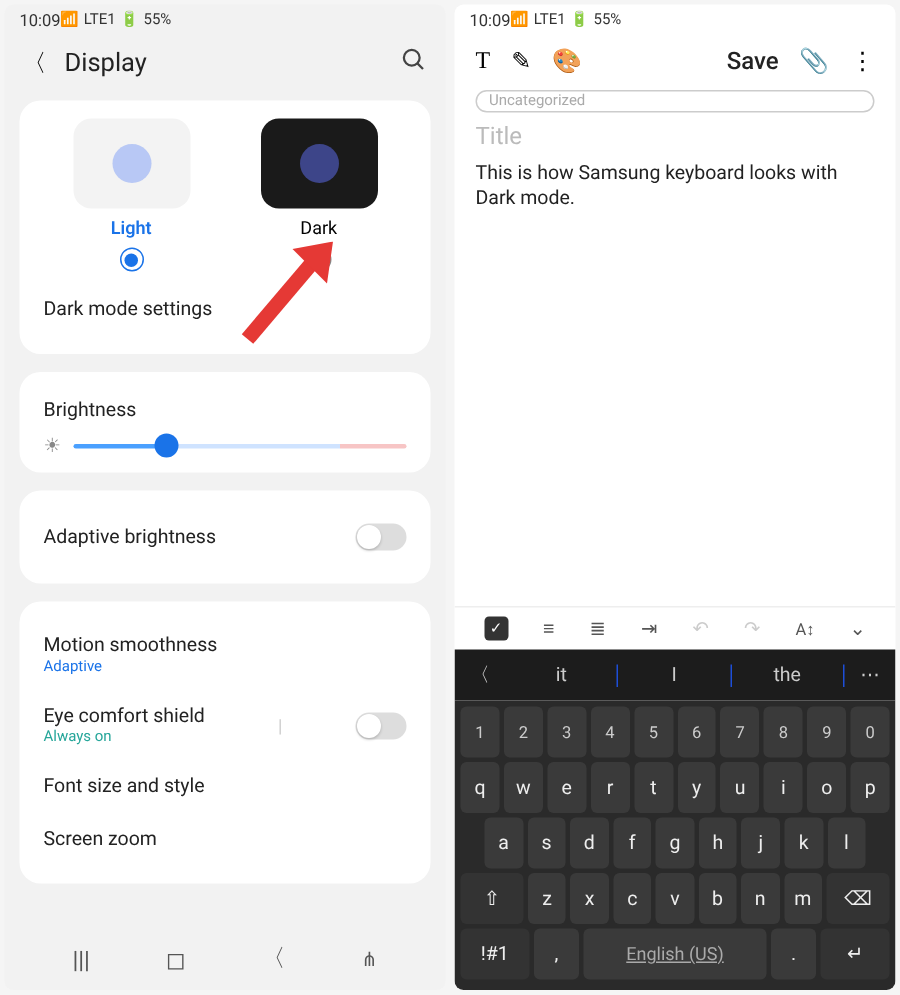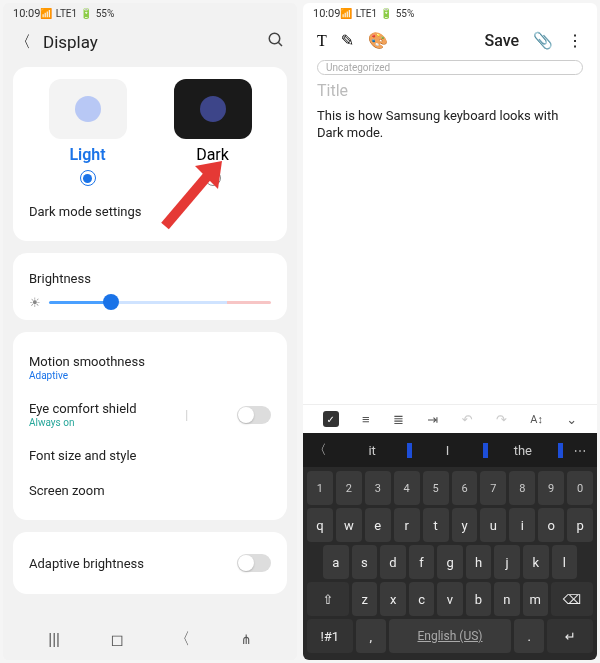--- a/index.html
+++ b/index.html
@@ -12,21 +12,21 @@
 .topnav .title { flex: 1; font-size: 17px; color: #222; }
 .card { background: #fff; border-radius: 14px; margin: 6px 10px; padding: 12px; }
 .theme-row { display: flex; justify-content: space-around; }
 .theme-opt { display: flex; flex-direction: column; align-items: center; gap: 6px; }
 .theme-preview { width: 78px; height: 60px; border-radius: 12px; display: flex; align-items: center; justify-content: center; position: relative; }
 .theme-preview .circle { width: 26px; height: 26px; border-radius: 50%; }
 .theme-preview.light { background: #f3f3f3; }
 .theme-preview.light .circle { background: #9eb5f5; opacity: .7; }
 .theme-preview.dark { background: #1a1a1a; }
 .theme-preview.dark .circle { background: #5562d3; opacity: .6; }
-.theme-label { font-size: 16px; }
+.theme-label { font-size: 12px; }
 .theme-label.sel { color: #1a73e8; font-weight: 600; }
 .radio { width: 16px; height: 16px; border: 1px solid #888; border-radius: 50%; display: flex; align-items: center; justify-content: center; }
 .radio.sel { border-color: #1a73e8; }
 .radio.sel::after { content: ''; width: 9px; height: 9px; background: #1a73e8; border-radius: 50%; }
 .row { display: flex; align-items: center; justify-content: space-between; padding: 10px 4px; font-size: 13px; color: #222; }
 .row .sub { font-size: 10px; color: #1a73e8; margin-top: 1px; }
 .row .suboff { font-size: 10px; color: #26a69a; margin-top: 1px; }
 .sectionlbl { font-size: 13px; color: #222; padding: 6px 4px 0; }
 .slider-track { position: relative; height: 12px; display: flex; align-items: center; padding: 0 4px; gap: 8px; }
 .slider-bar { flex: 1; height: 3px; background: linear-gradient(to right, #4aa0ff 28%, #cfe3ff 28%, #cfe3ff 80%, #f7c5c5 80%); border-radius: 2px; position: relative; }
@@ -40,21 +40,21 @@
 .phone.right { background: #fff; }
 .rtop { display: flex; align-items: center; gap: 14px; padding: 8px 14px; }
 .rtop .spacer { flex: 1; }
 .rtop .save { font-size: 16px; font-weight: 500; color: #222; }
 .tag { display: inline-block; border: 1px solid #ccc; color: #aaa; font-size: 10px; border-radius: 10px; padding: 1px 8px; margin: 2px 14px; }
 .titlefield { color: #bbb; font-size: 16px; padding: 4px 14px; }
 .bodytext { color: #222; font-size: 13px; padding: 4px 14px; line-height: 1.3; }
 .formatbar { margin-top: auto; display: flex; align-items: center; justify-content: space-around; padding: 6px 8px; border-top: 1px solid #eee; font-size: 13px; color: #555; }
 .formatbar .chk { width: 16px; height: 16px; background: #333; border-radius: 3px; color: #fff; display: flex; align-items: center; justify-content: center; font-size: 10px; }
 .predbar { background: #1c1c1c; color: #ccc; display: flex; align-items: center; font-size: 13px; height: 34px; }
-.predbar > div { flex: 1; text-align: center; border-right: 5px solid #1d4ed8; }
+.predbar > div { flex: 1; text-align: center; border-right: 1px solid #1d4ed8; }
 .predbar > div:first-child, .predbar > div:last-child { flex: 0 0 34px; border-right: none; }
 .kb { background: #2a2a2a; padding: 4px; }
 .krow { display: flex; gap: 3px; margin-bottom: 3px; }
 .key { flex: 1; background: #3a3a3a; color: #eee; border-radius: 4px; height: 34px; display: flex; align-items: center; justify-content: center; font-size: 13px; }
 .key.num { font-size: 11px; color: #ccc; }
 .key.wide { flex: 1.5; background: #333; }
 .key.space { flex: 4; font-size: 12px; color: #aaa; text-decoration: underline; }
 </style>
 </head>
 <body>
@@ -107,46 +107,46 @@
     <div class="slider-track" style="margin-top:10px;">
       <span class="sun">☀</span>
       <div class="slider-bar">
           <div class="slider-thumb"></div>
         </div>
     </div>
   </div>
 
   <div class="card">
     <div class="row">
+      <span>Adaptive brightness</span>
+      <span class="toggle"></span>
+    </div>
+  </div>
+
+  <div class="card">
+    <div class="row">
       <div>
           <div>Motion smoothness</div>
           <div class="sub">Adaptive</div>
         </div>
     </div>
     <div class="row">
       <div>
           <div>Eye comfort shield</div>
           <div class="suboff">Always on</div>
         </div>
       <span style="color:#ccc;font-size:12px;">|</span>
       <span class="toggle"></span>
     </div>
     <div class="row">
         <span>Font size and style</span>
       </div>
     <div class="row">
         <span>Screen zoom</span>
       </div>
-  </div>
-
-  <div class="card">
-    <div class="row">
-      <span>Adaptive brightness</span>
-      <span class="toggle"></span>
-    </div>
   </div>
 
   <div class="navbar">
     <span>|||</span>
     <span>◻</span>
     <span>〈</span>
     <span style="font-size:13px;">⋔</span>
   </div>
 </div>
 

